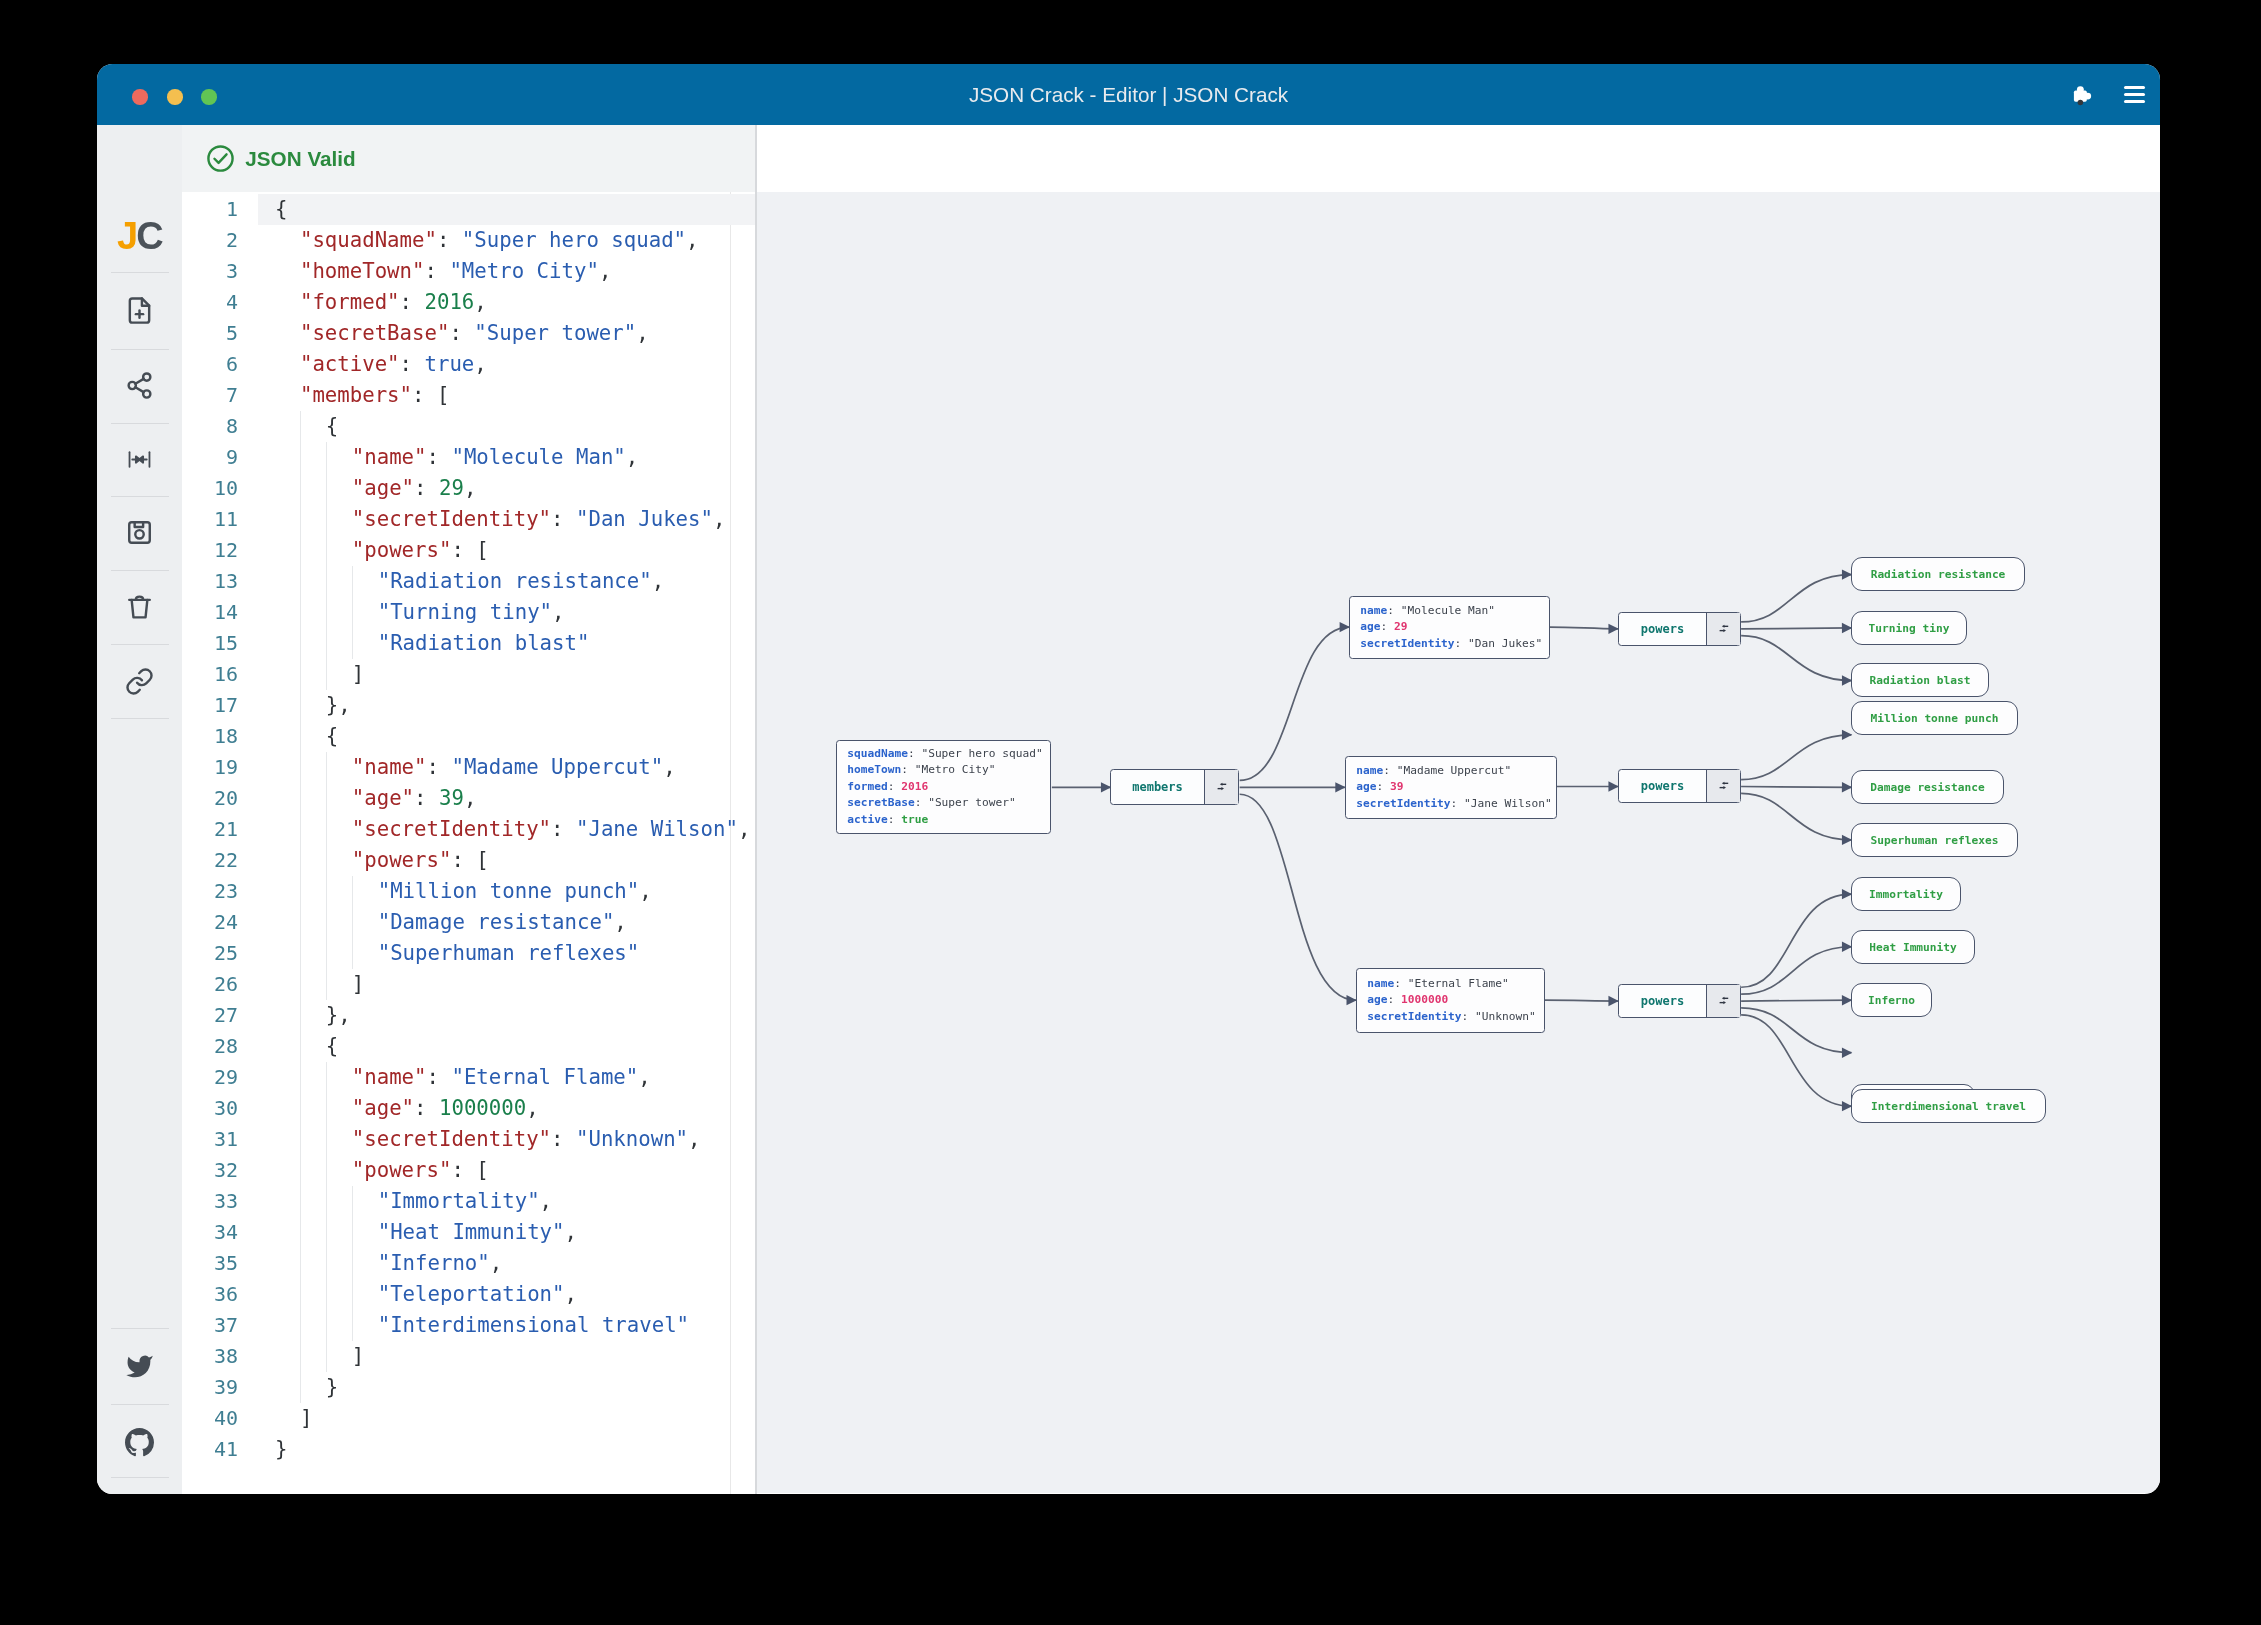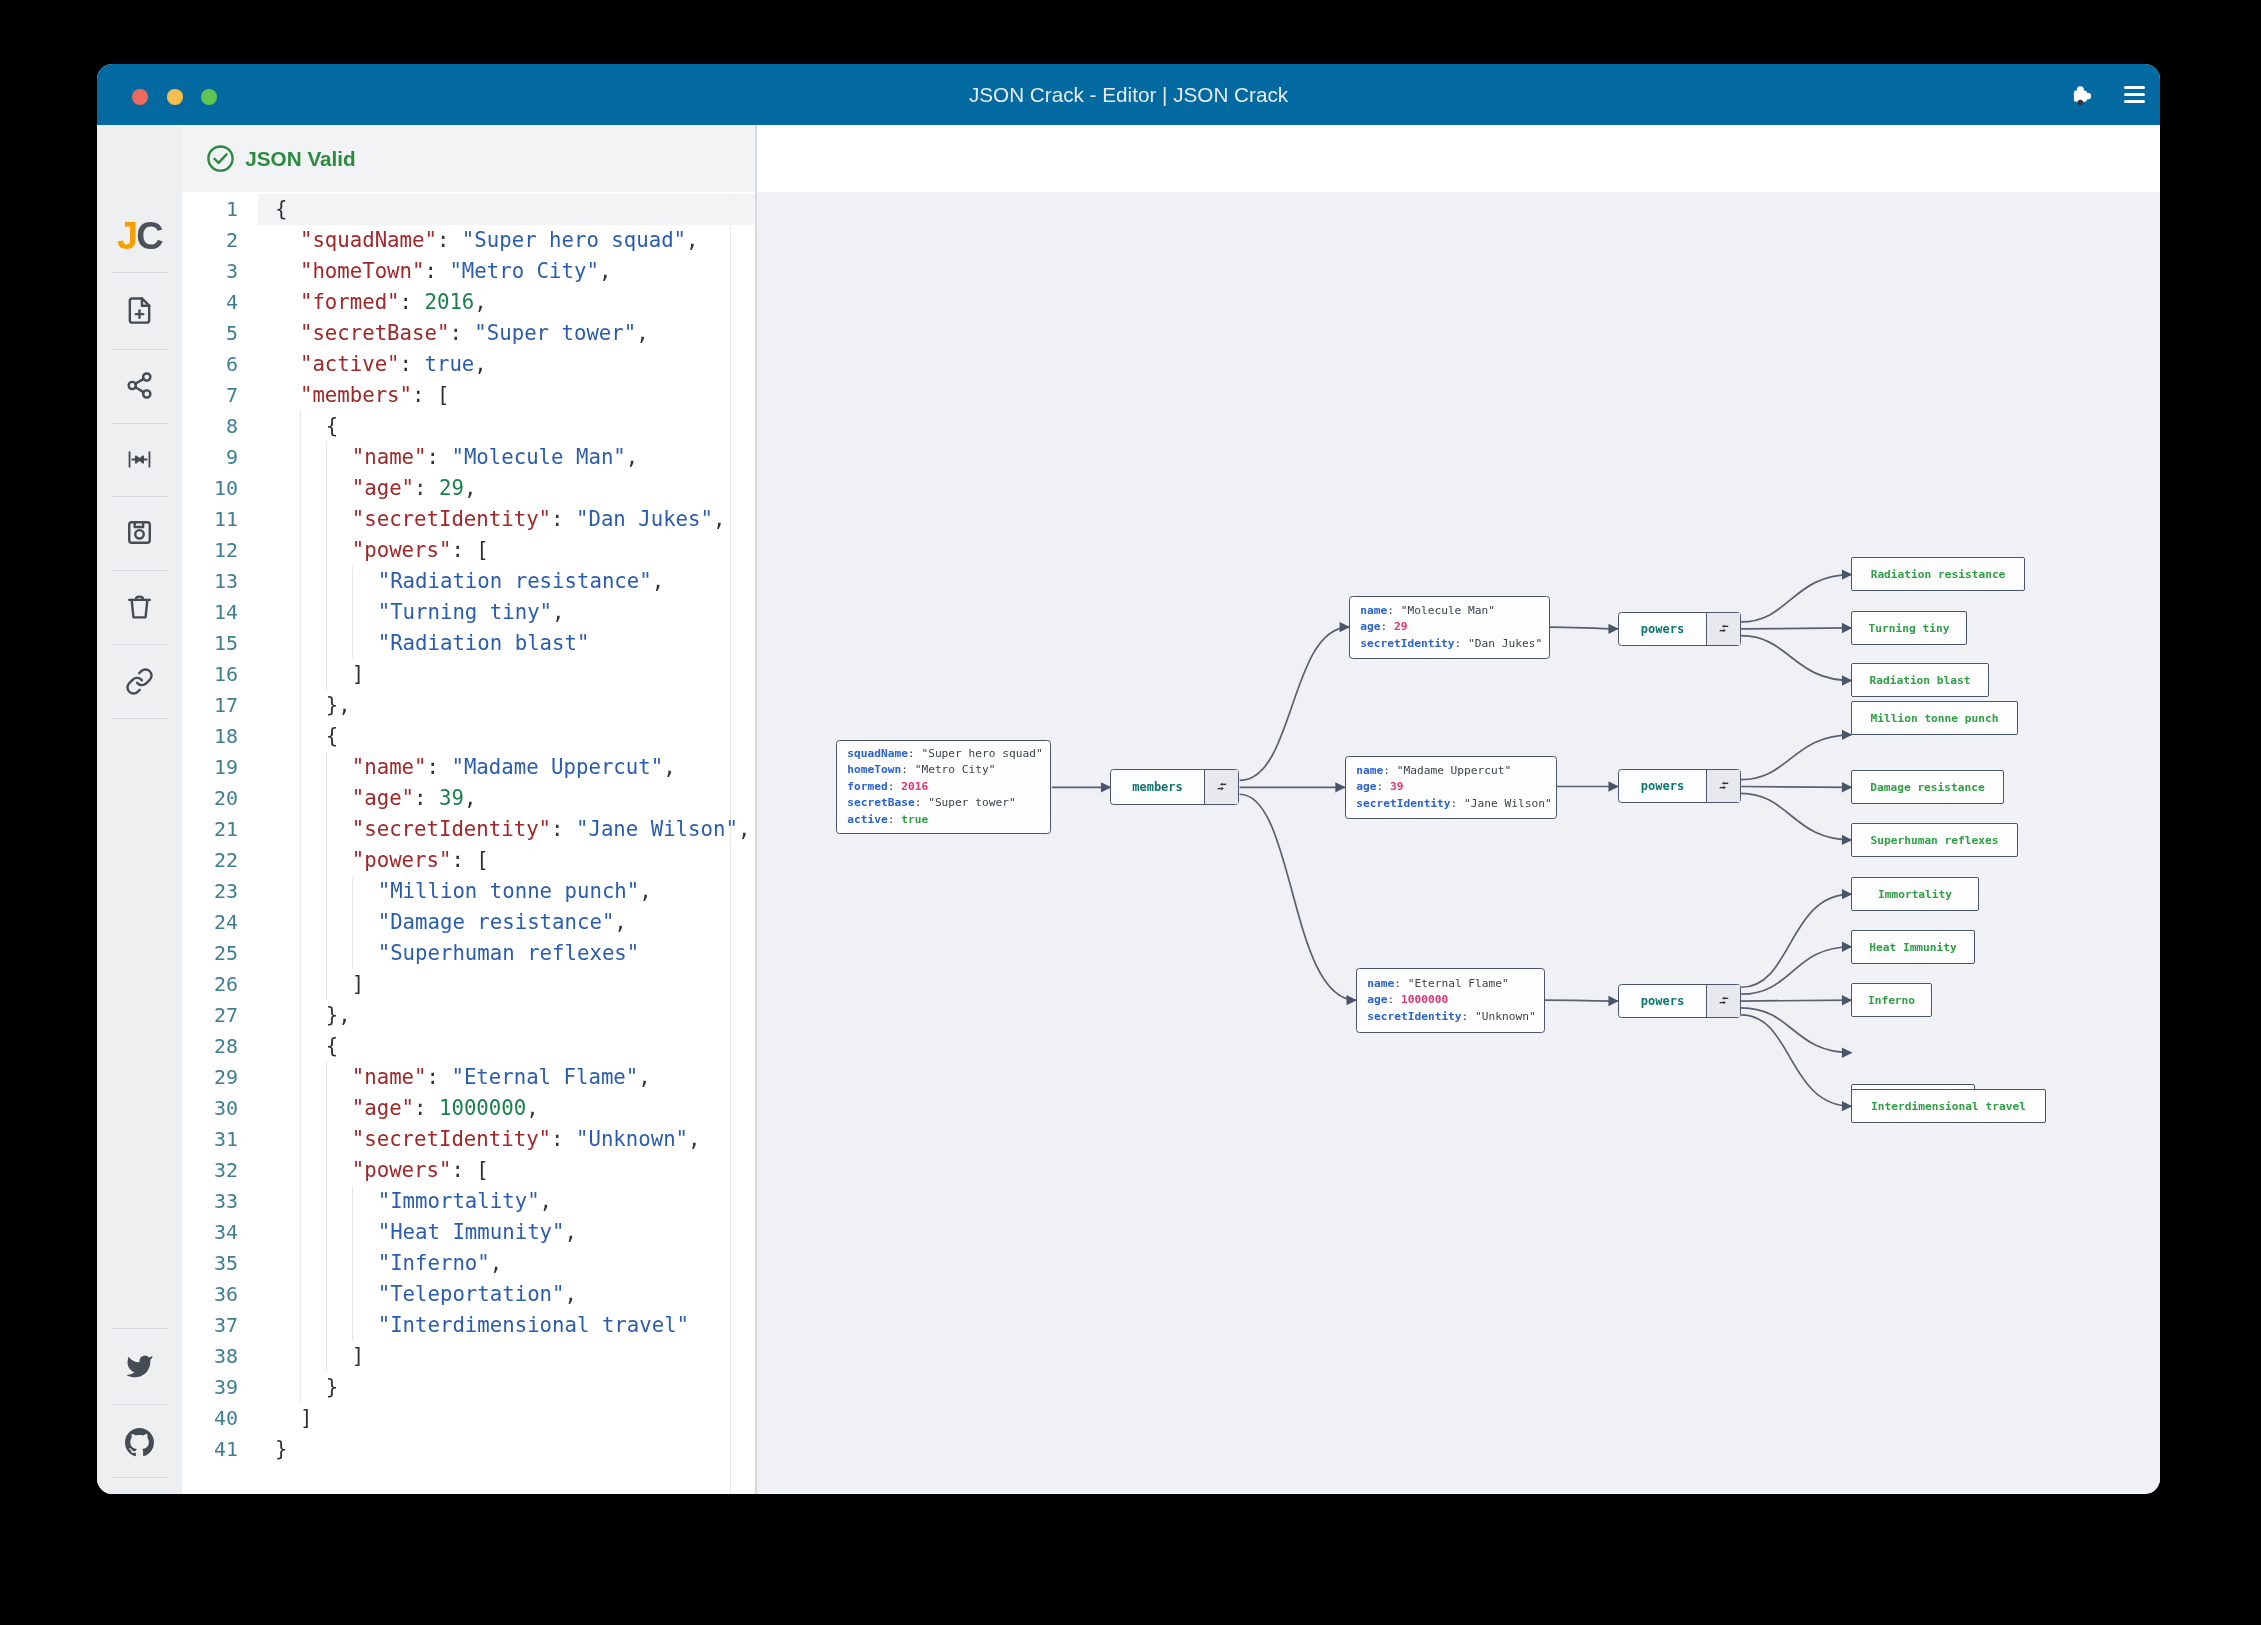--- a/index.html
+++ b/index.html
@@ -60,21 +60,21 @@
   .nc{color:#3a3f4a;}
   .v-s{color:#3d434d;}
   .v-n{color:#e0356f;font-weight:bold;}
   .v-b{color:#2f9e44;font-weight:bold;}
   .lnode{position:absolute;background:#fcfdfe;border:1.7px solid #4a546b;border-radius:3.4px;box-sizing:border-box;
          display:flex;align-items:stretch;cursor:pointer;}
   .lnode .lbl{flex:1;display:flex;align-items:center;justify-content:center;
         font-family:"DejaVu Sans Mono",monospace;font-size:12px;font-weight:600;color:#0f766e;}
   .lnode .btn{width:33px;flex:none;background:#e7e9ed;border-left:1.7px solid #4a546b;
         display:flex;align-items:center;justify-content:center;cursor:pointer;}
-  .leaf{position:absolute;background:#fdfdfe;border:1.7px solid #4a546b;border-radius:2px;box-sizing:border-box;
+  .leaf{position:absolute;background:#fdfdfe;border:1.7px solid #4a546b;border-radius:11px;box-sizing:border-box;
         display:flex;align-items:center;justify-content:center;white-space:pre;cursor:pointer;
         font-family:"DejaVu Sans Mono",monospace;font-size:11.2px;font-weight:600;color:#2f9e44;}
   .ic{stroke:#454c54;stroke-width:2;fill:none;stroke-linecap:round;stroke-linejoin:round;}
   .tic{stroke:#3f454c;stroke-width:2.5;fill:none;stroke-linecap:round;stroke-linejoin:round;}
 </style>
 </head>
 <body>
 
 <div class="window">
 
@@ -344,21 +344,21 @@
             <path d="M7.4 8.2 L10.4 10 L7.4 11.8 z" fill="#2f3542" stroke="none"></path>
           </svg>
         </span>
       </div>
       <div class="leaf" style="left: 1094px; top: 365px; width: 174px; height: 34px;">Radiation resistance</div>
       <div class="leaf" style="left: 1094px; top: 419px; width: 116px; height: 34px;">Turning tiny</div>
       <div class="leaf" style="left: 1094px; top: 471px; width: 138px; height: 34px;">Radiation blast</div>
       <div class="leaf" style="left: 1094px; top: 509px; width: 167px; height: 34px;">Million tonne punch</div>
       <div class="leaf" style="left: 1094px; top: 578px; width: 153px; height: 34px;">Damage resistance</div>
       <div class="leaf" style="left: 1094px; top: 631px; width: 167px; height: 34px;">Superhuman reflexes</div>
-      <div class="leaf" style="left: 1094px; top: 685px; width: 128px; height: 34px;">Immortality</div>
+      <div class="leaf" style="left: 1094px; top: 685px; width: 110px; height: 34px;">Immortality</div>
       <div class="leaf" style="left: 1094px; top: 738px; width: 124px; height: 34px;">Heat Immunity</div>
       <div class="leaf" style="left: 1094px; top: 791px; width: 81px; height: 34px;">Inferno</div>
       <div class="leaf" style="left: 1094px; top: 892px; width: 124px; height: 26px;">Teleportation</div>
       <div class="leaf" style="left: 1094px; top: 897px; width: 195px; height: 34px;">Interdimensional travel</div>
     </div>
 
 </div>
 
 
 </body></html>

